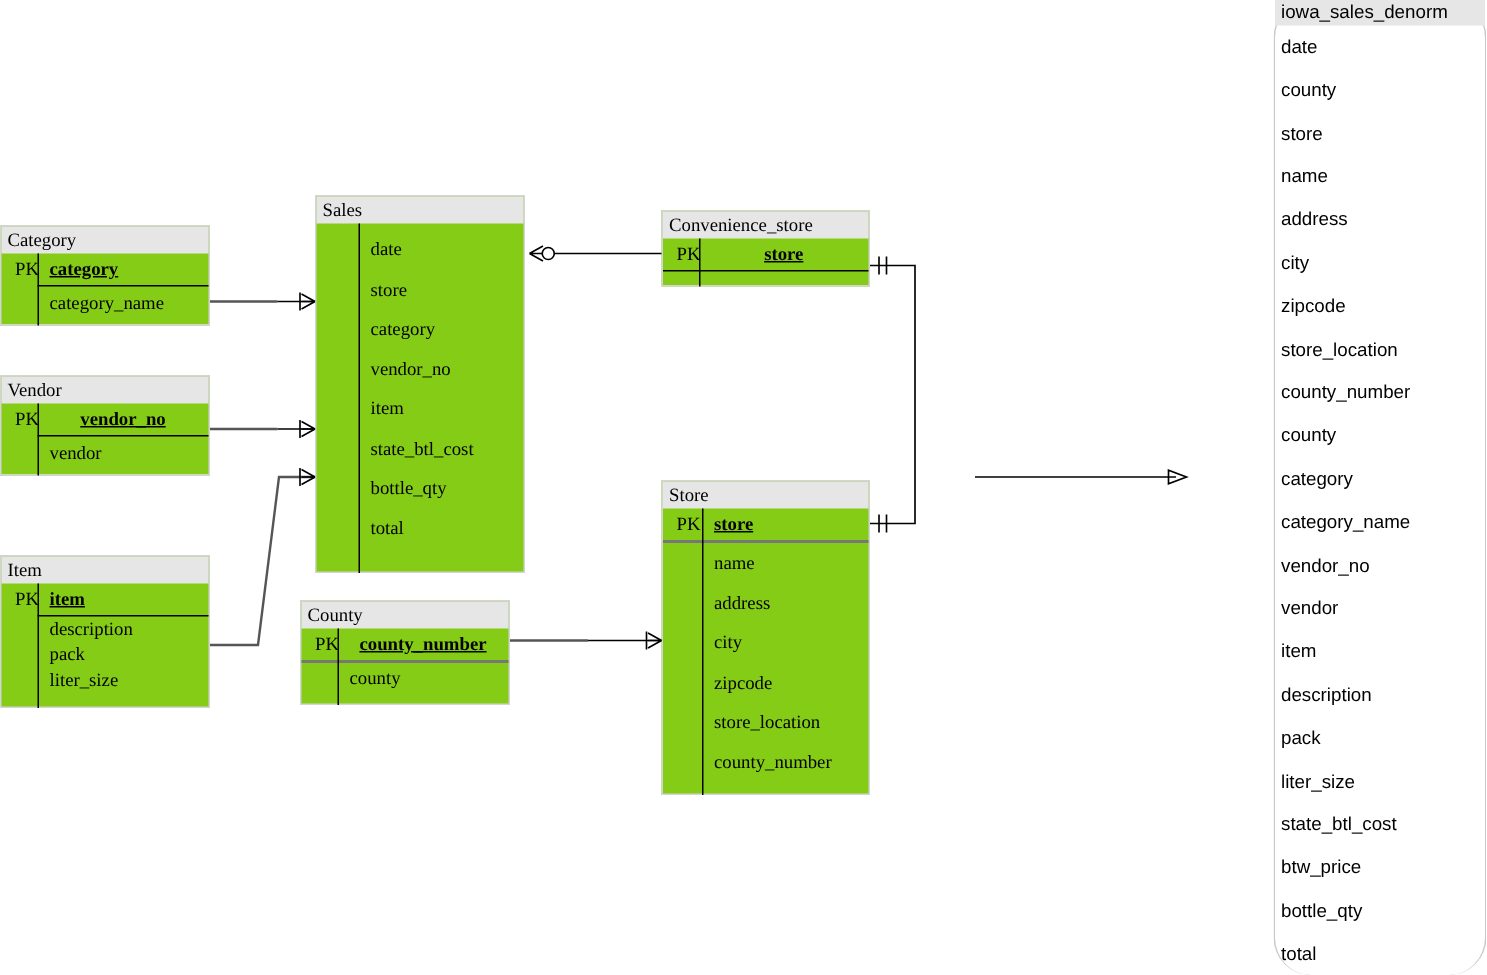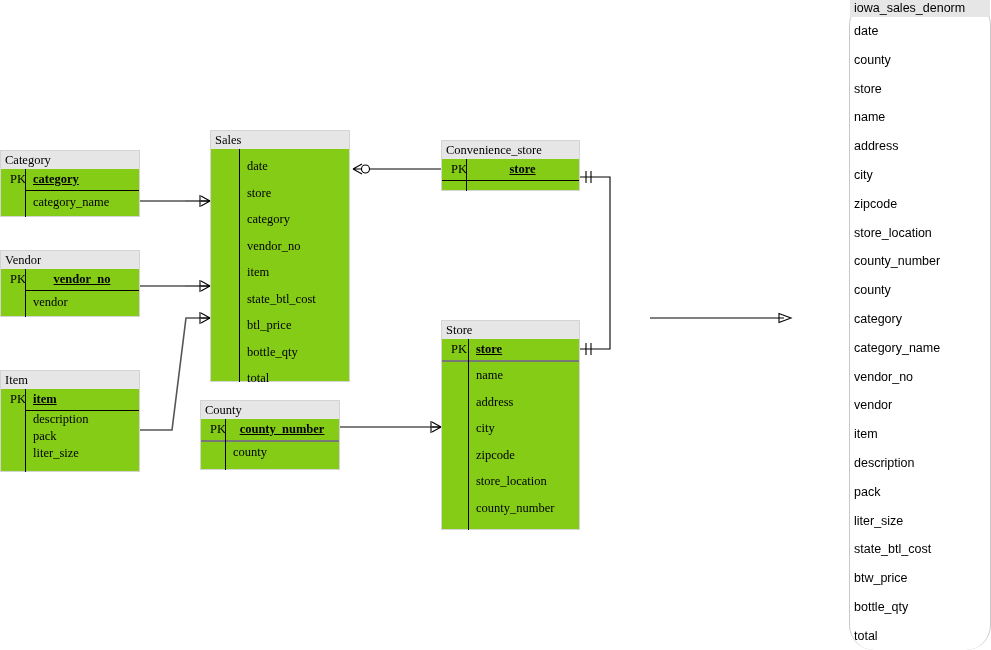--- a/index.html
+++ b/index.html
@@ -212,21 +212,20 @@
   <div class="entity" style="left:210px; top:130px; width:140px; height:252px; --gutter:28px;">
     <div class="entity-title">Sales</div>
     <div class="entity-body" style="--gutter:28px; height:233px;">
       <div class="attr-list" style="padding-top:4px;">
         <div class="attr sp">date</div>
         <div class="attr sp">store</div>
         <div class="attr sp">category</div>
         <div class="attr sp">vendor_no</div>
         <div class="attr sp">item</div>
         <div class="attr sp">state_btl_cost</div>
-        <div class="attr sp">btl_price</div>
         <div class="attr sp">bottle_qty</div>
         <div class="attr sp">total</div>
       </div>
     </div>
   </div>
 
   <div class="entity" style="left:200px; top:400px; width:140px; height:70px; --gutter:24px;">
     <div class="entity-title">County</div>
     <div class="entity-body" style="--gutter:24px; height:51px;">
       <div class="pk-row">

